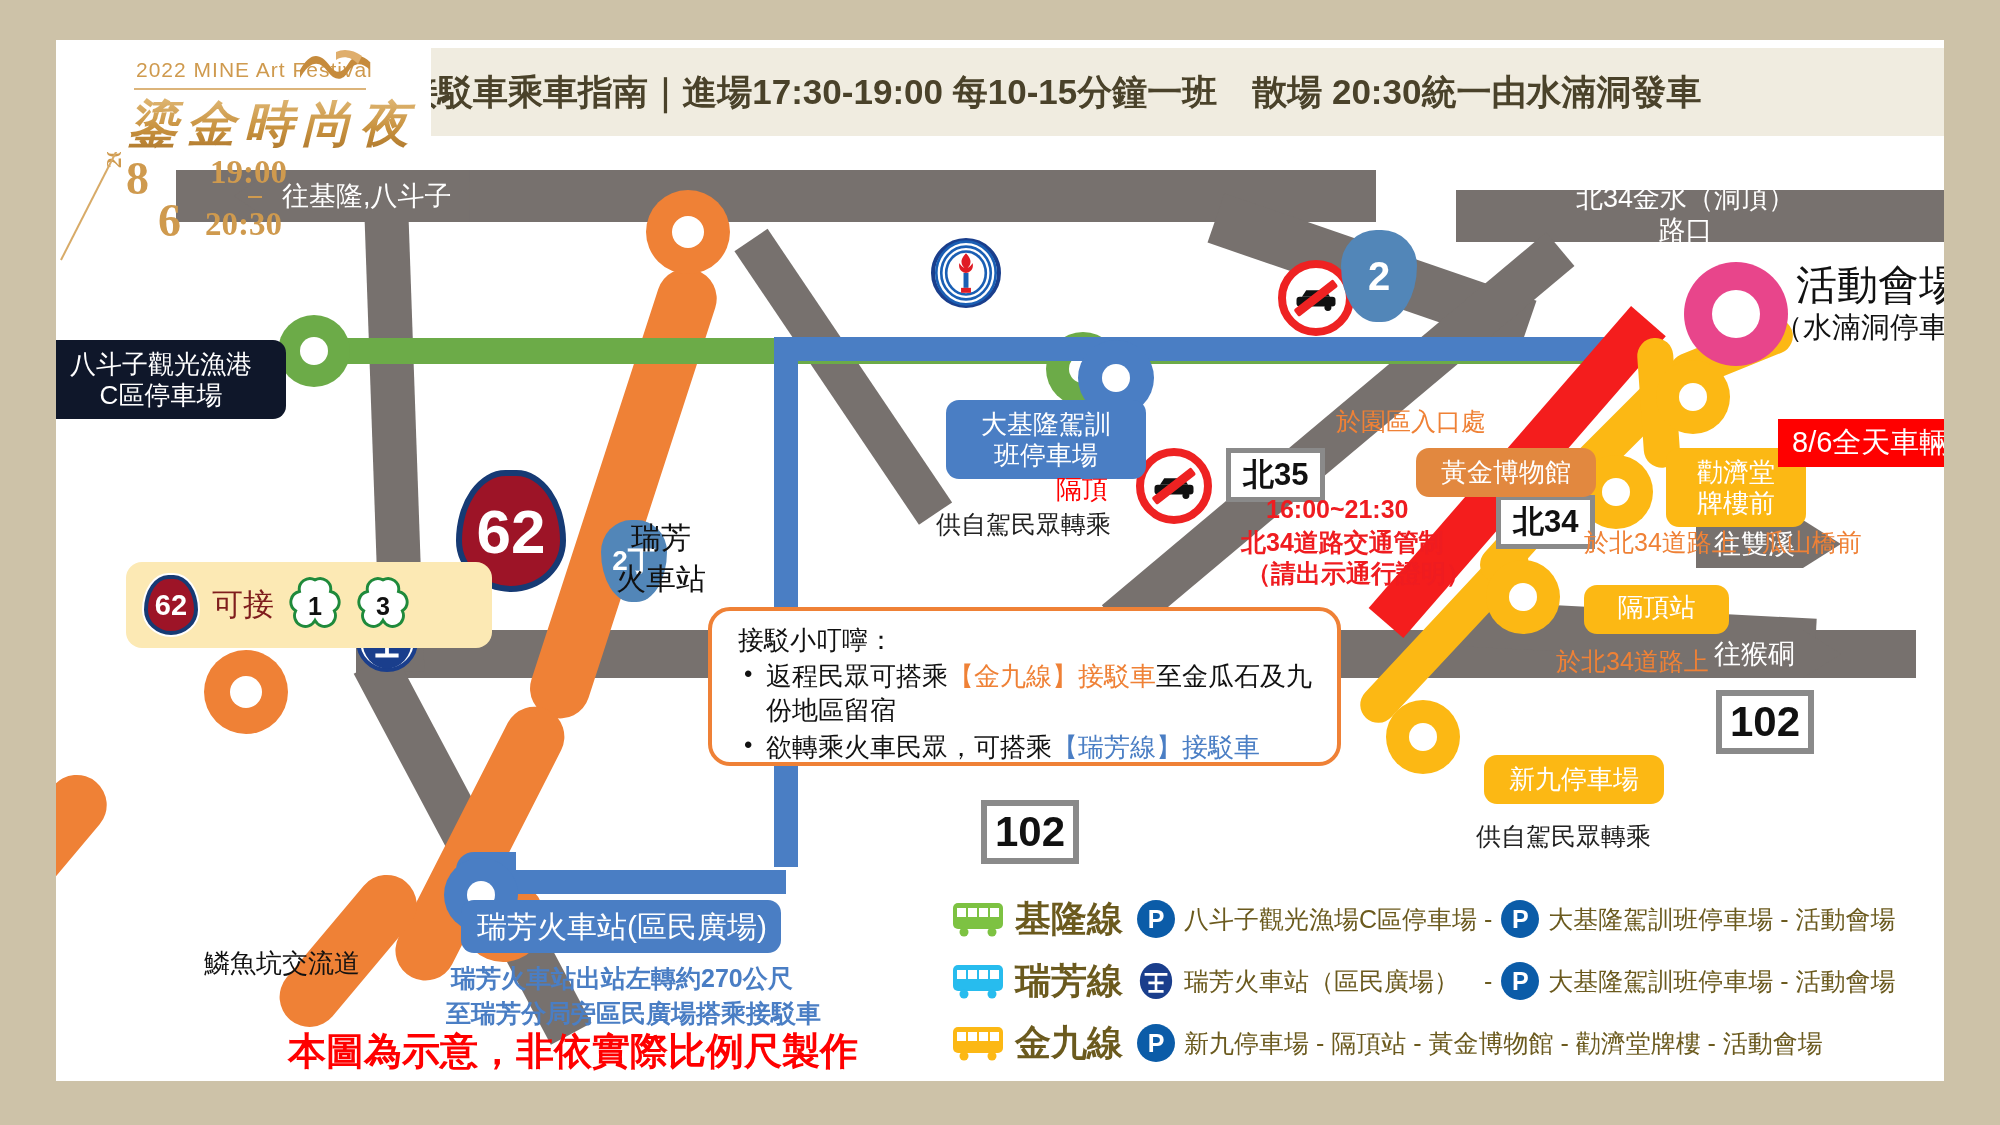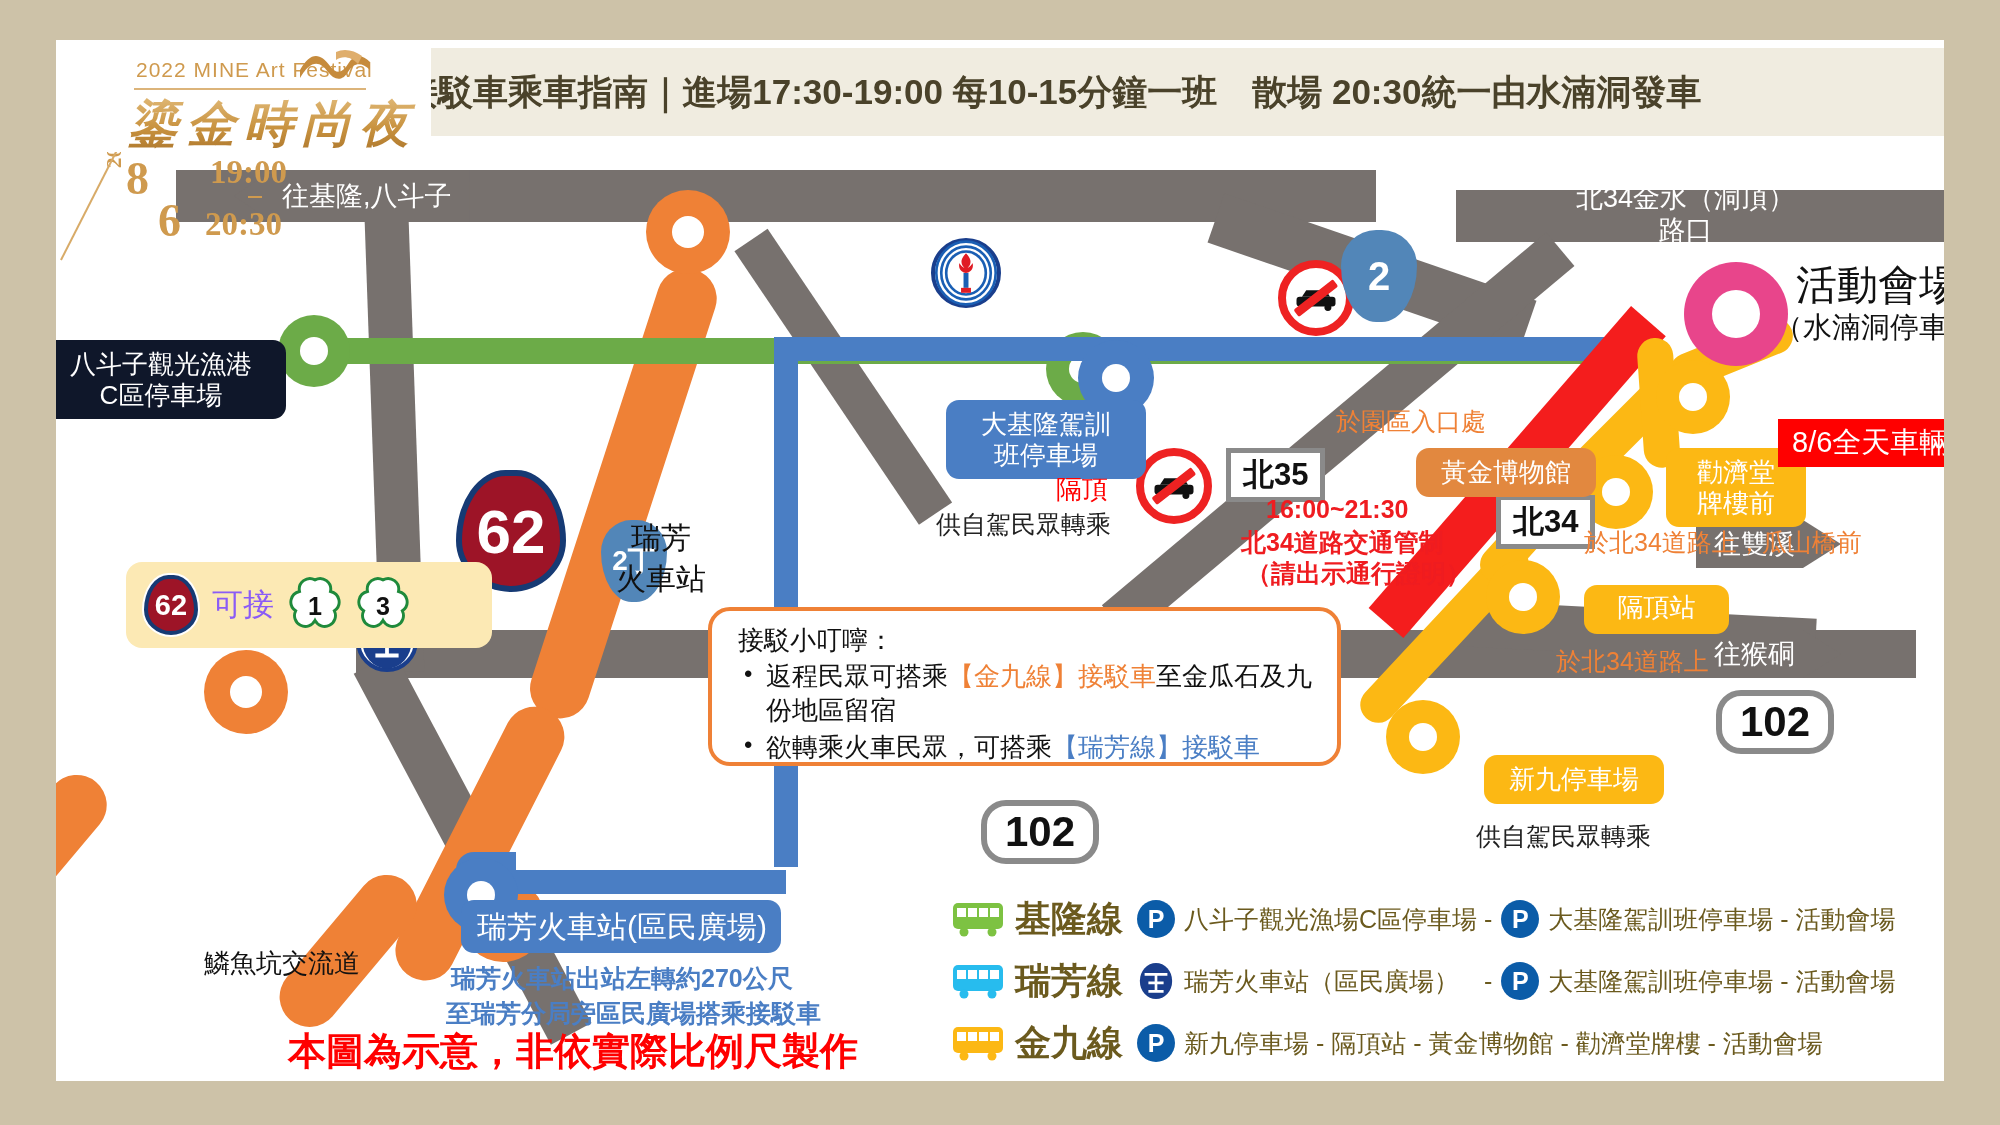--- a/index.html
+++ b/index.html
@@ -77,21 +77,21 @@
   .note-orange{color:#ef8136;font-size:25px;}
   .note-blue{color:#4a7ec4;font-size:25px;font-weight:bold;}
   .note-red{color:#ef1c20;font-size:25px;font-weight:600;}
 
   
   .plate{
     position:absolute;background:#fff;border:5px solid #8a8a8a;color:#111;
     font-size:31px;font-weight:600;padding:1px 12px;white-space:nowrap;
     text-align:center;box-sizing:border-box;
   }
-  .plate.big{font-size:42px;border-width:6px;padding:2px 18px;border-radius:25px;}
+  .plate.big{font-size:42px;border-width:6px;padding:2px 8px;}
 
   
   .wedge{
     position:absolute;background:#77716e;color:#fff;font-size:27px;
     display:flex;align-items:center;box-sizing:border-box;white-space:nowrap;
   }
   .wedge.right{padding:0 46px 0 18px;clip-path:polygon(0 0,calc(100% - 38px) 0,100% 50%,calc(100% - 38px) 100%,0 100%);}
   .wedge.left{padding:0 18px 0 48px;clip-path:polygon(38px 0,100% 0,100% 100%,38px 100%,0 50%);}
 
   
@@ -304,21 +304,21 @@
   </div>
 
   <div class="shield62" style="left:400px;top:430px;width:110px;height:122px;font-size:62px;">
     <span>62</span>
   </div>
 
   <div class="legendbox" style="left:70px;top:522px;width:330px;height:86px;padding:0 18px;">
     <div class="shield62" style="position:relative;left:0;top:0;width:54px;height:60px;font-size:29px;border-width:4px;box-shadow:0 0 0 2px #fff;">
       <span>62</span>
     </div>
-    <span style="font-size:31px;color:#8b5cf6;margin:0 12px 0 14px;">可接</span>
+    <span style="font-size:31px;color:#7f1d1d;margin:0 12px 0 14px;">可接</span>
     <span class="blossom" style="position:relative;">
       <svg viewBox="0 0 60 60" style="width:58px;height:58px;">
         <path d="M30 4 a11 11 0 0 1 16 12 a11 11 0 0 1 4 20 a11 11 0 0 1 -20 10 a11 11 0 0 1 -20 -10 a11 11 0 0 1 4 -20 a11 11 0 0 1 16 -12 Z" fill="#fff" stroke="#1f8a3b" stroke-width="3"></path>
         <text x="30" y="40" text-anchor="middle" font-size="26" font-weight="700" fill="#111" font-family="Liberation Sans, sans-serif">1</text>
       </svg>
     </span>
     <span class="blossom" style="position:relative;margin-left:10px;">
       <svg viewBox="0 0 60 60" style="width:58px;height:58px;">
         <path d="M30 4 a11 11 0 0 1 16 12 a11 11 0 0 1 4 20 a11 11 0 0 1 -20 10 a11 11 0 0 1 -20 -10 a11 11 0 0 1 4 -20 a11 11 0 0 1 16 -12 Z" fill="#fff" stroke="#1f8a3b" stroke-width="3"></path>
         <text x="30" y="40" text-anchor="middle" font-size="26" font-weight="700" fill="#111" font-family="Liberation Sans, sans-serif">3</text>

